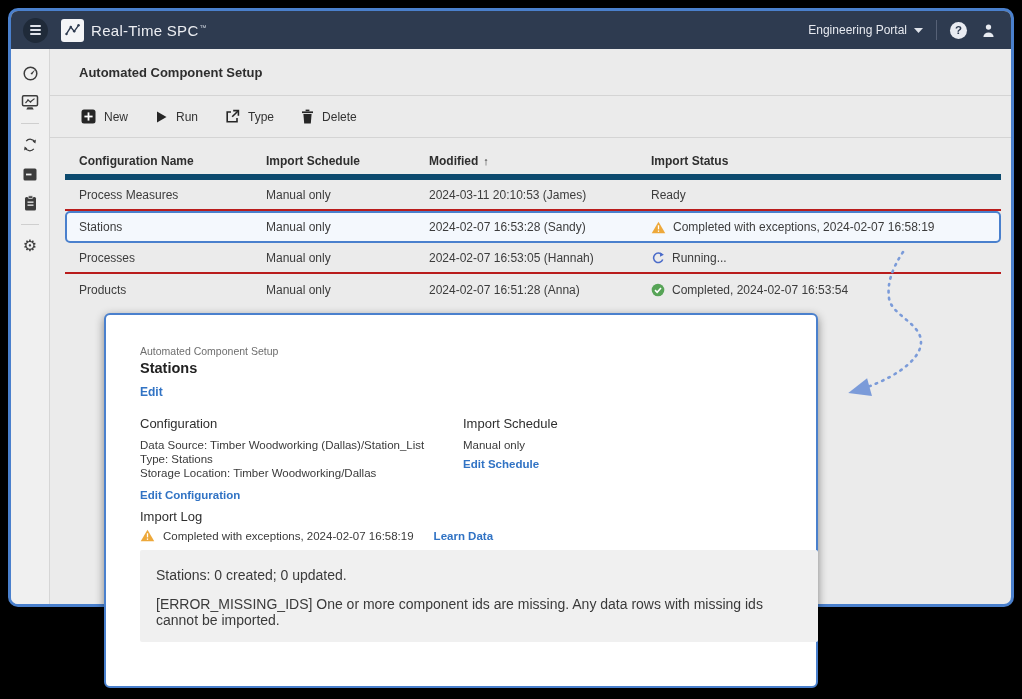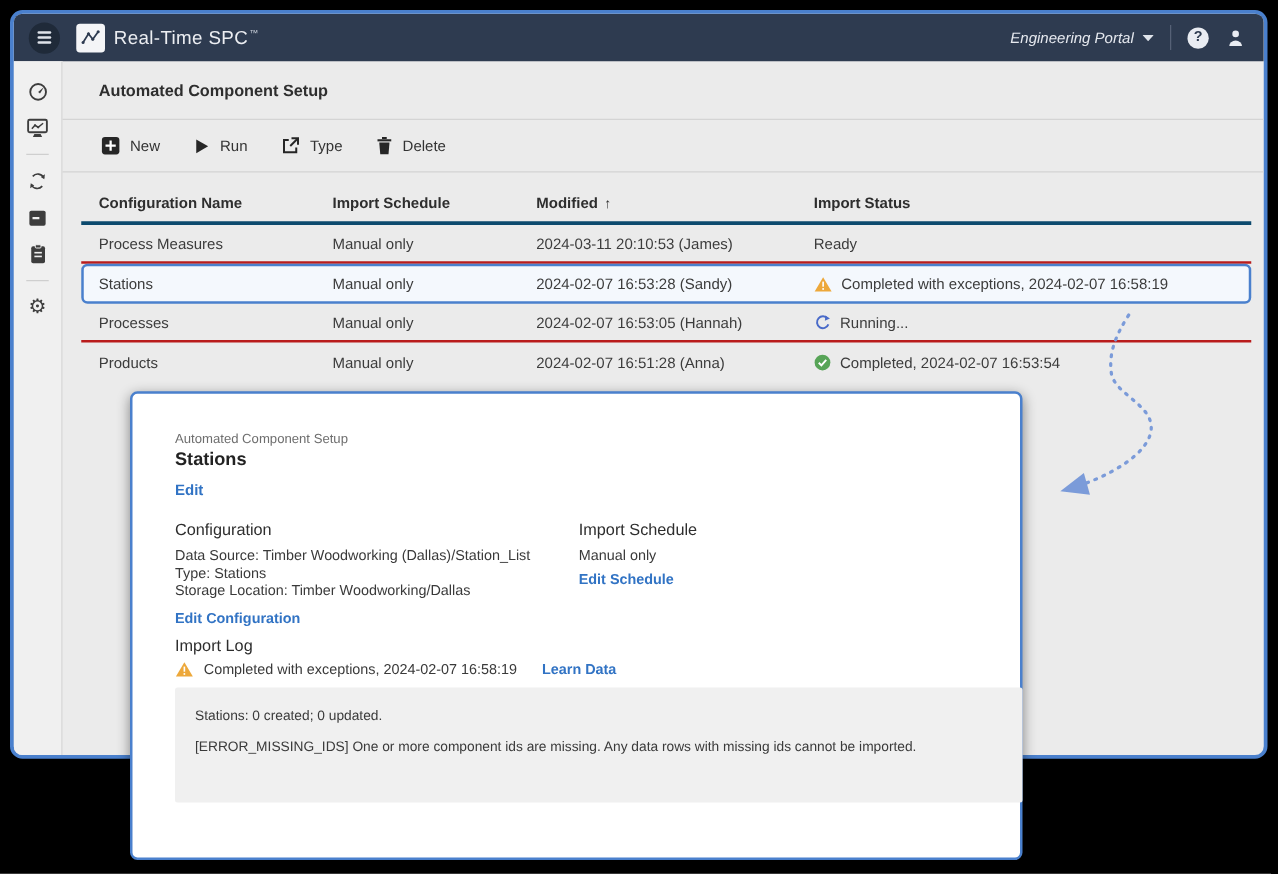--- a/index.html
+++ b/index.html
@@ -35,21 +35,20 @@
     width:23px; height:23px; background:#f4f5f7; border-radius:3px;
     margin-left:13px; display:flex; align-items:center; justify-content:center; flex:0 0 auto;
   }
   .app-name { margin-left:7px; font-size:15px; letter-spacing:.3px; color:#eceef2; font-weight:400; }
   .tm { font-size:7px; vertical-align:super; margin-left:1px; color:#c9cfd9; }
   .topbar-spacer { flex:1; }
   .portal-btn {
     background:transparent; border:none; color:#e6e9ef; font-size:12px;
     display:flex; align-items:center; gap:7px; cursor:pointer;
     font-family:"Liberation Sans", sans-serif;
-    font-style:italic;
   }
   .tb-divider { width:1px; height:20px; background:#566176; margin:0 13px; }
   .help-btn {
     width:17px; height:17px; border-radius:50%; background:#e9ecf2; color:#2e3b50;
     font-size:11.5px; font-weight:bold; display:flex; align-items:center; justify-content:center;
     border:none; cursor:pointer;
   }
   .user-btn { background:transparent; border:none; cursor:pointer; margin-left:13px; display:flex; align-items:center; }
 
   
@@ -81,21 +80,21 @@
     display:flex; align-items:center; gap:8px; font-size:12px; color:#333;
     font-family:"Liberation Sans", sans-serif;
   }
 
   
   .table { margin:9px 0 0 15px; width:936px; font-size:12px; color:#3c3c3c; }
   .t-row {
     display:grid; grid-template-columns:187px 163px 222px 1fr;
     align-items:center; padding-left:14px; height:31px;
   }
-  .t-head { height:33px; border-bottom:3px solid #0c4a6e; font-weight:bold; color:#2e2e2e; cursor:pointer; }
+  .t-head { height:33px; border-bottom:6px solid #0c4a6e; font-weight:bold; color:#2e2e2e; cursor:pointer; }
   .t-head > div { cursor:pointer; }
   .row-line { border-bottom:2px solid #b91c1c; }
   .t-row-selected {
     border:2px solid #4a80cd; border-radius:5px; background:#f4f8fd;
     padding-left:12px; height:32px; cursor:pointer;
   }
   .t-row[data-interactable="true"] { cursor:pointer; }
   .status-cell { display:flex; align-items:center; gap:7px; }
   .sort-arrow { margin-left:5px; font-size:11px; }
 
@@ -115,21 +114,21 @@
   .dp-config .lines { margin-top:8px; font-size:11.5px; color:#3a3a3a; line-height:13.8px; }
   .dp-config .cfg-edit { display:inline-block; margin-top:9px; }
   .dp-schedule { position:absolute; left:357px; top:101px; }
   .dp-schedule .val { margin-top:8px; font-size:11.5px; color:#3a3a3a; }
   .dp-schedule .sch-edit { display:inline-block; margin-top:7px; }
   .dp-log-h { position:absolute; left:34px; top:194px; }
   .dp-log-status { position:absolute; left:34px; top:214px; display:flex; align-items:center; gap:8px; font-size:11.5px; color:#3a3a3a; }
   .dp-log-status .learn { margin-left:12px; }
   .dp-log-box {
     position:absolute; left:34px; top:235px; width:678px; height:92px;
-    background:#f0f0f0; border-radius:2px; padding:17px 16px; font-size:11px; color:#3a3a3a;
+    background:#f0f0f0; border-radius:2px; padding:17px 16px; font-size:14px; color:#3a3a3a;
   }
   .dp-log-box .line2 { margin-top:13px; }
 
   
   .arrow-svg { position:absolute; left:790px; top:243px; z-index:5; pointer-events:none; }
 
   svg { display:block; }
 </style>
 </head>
 <body>

